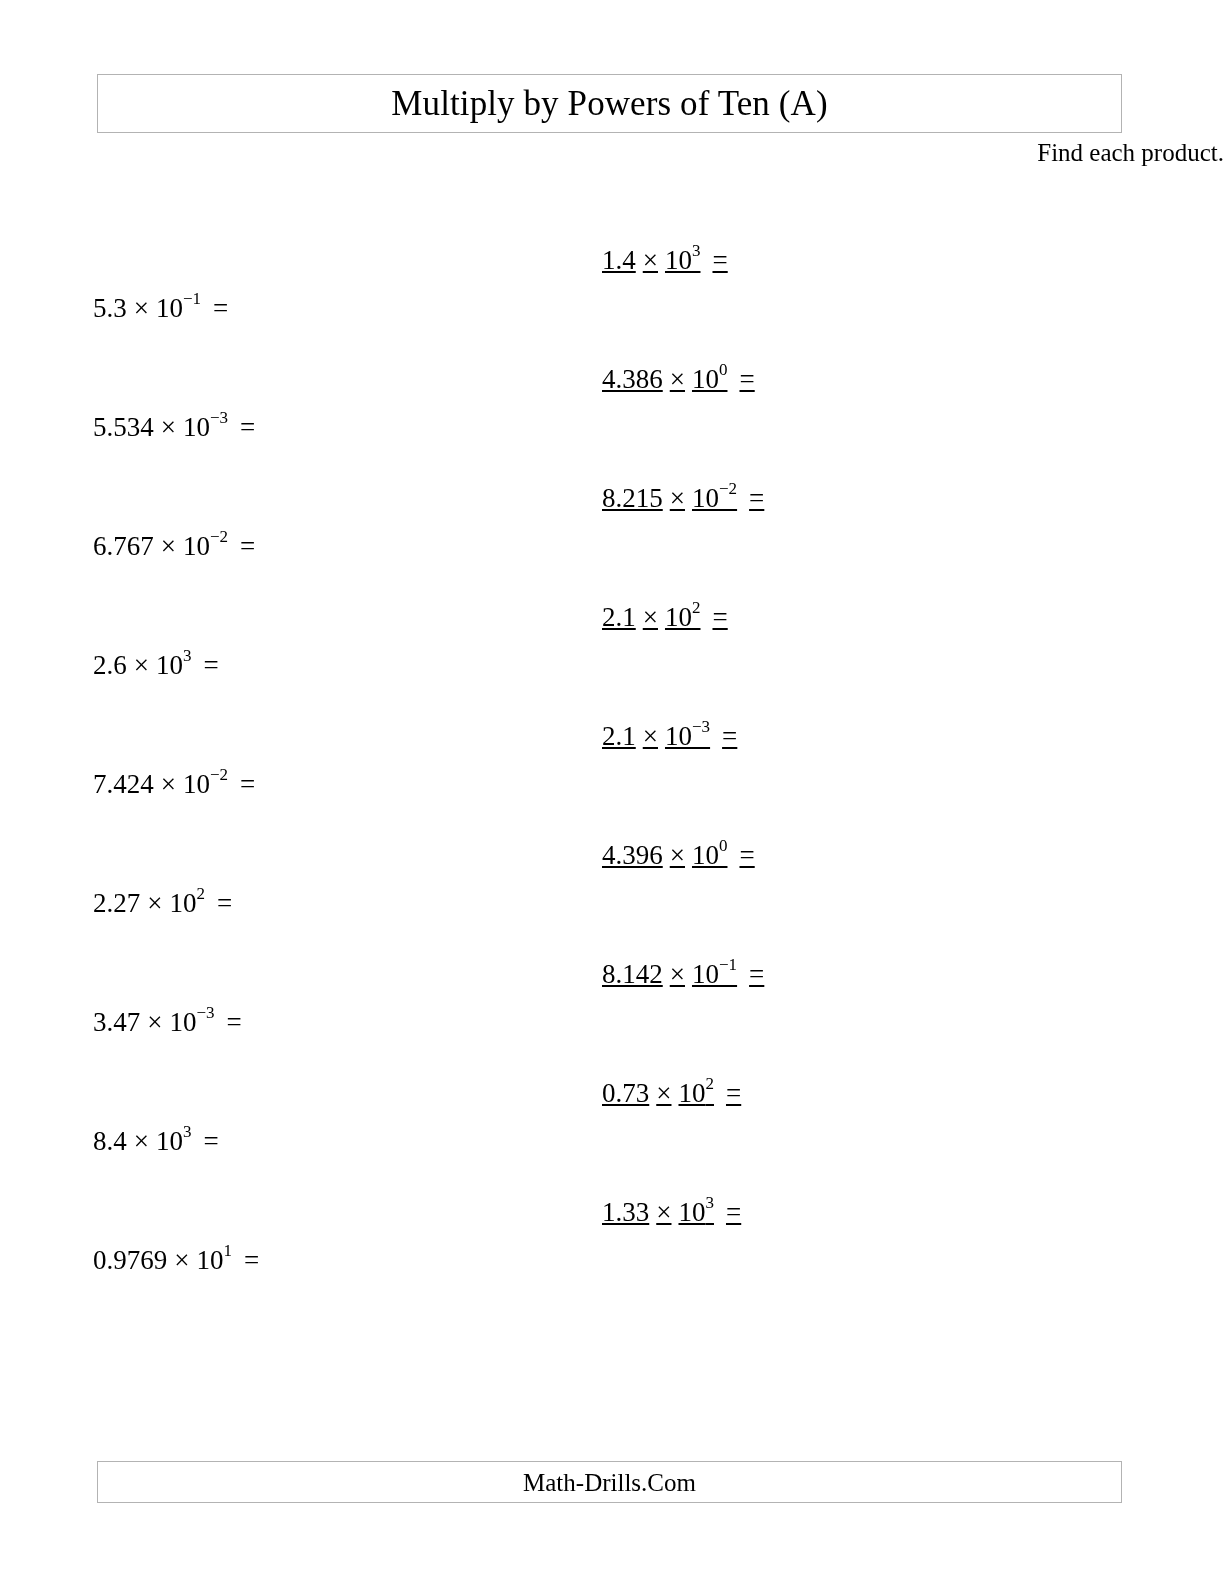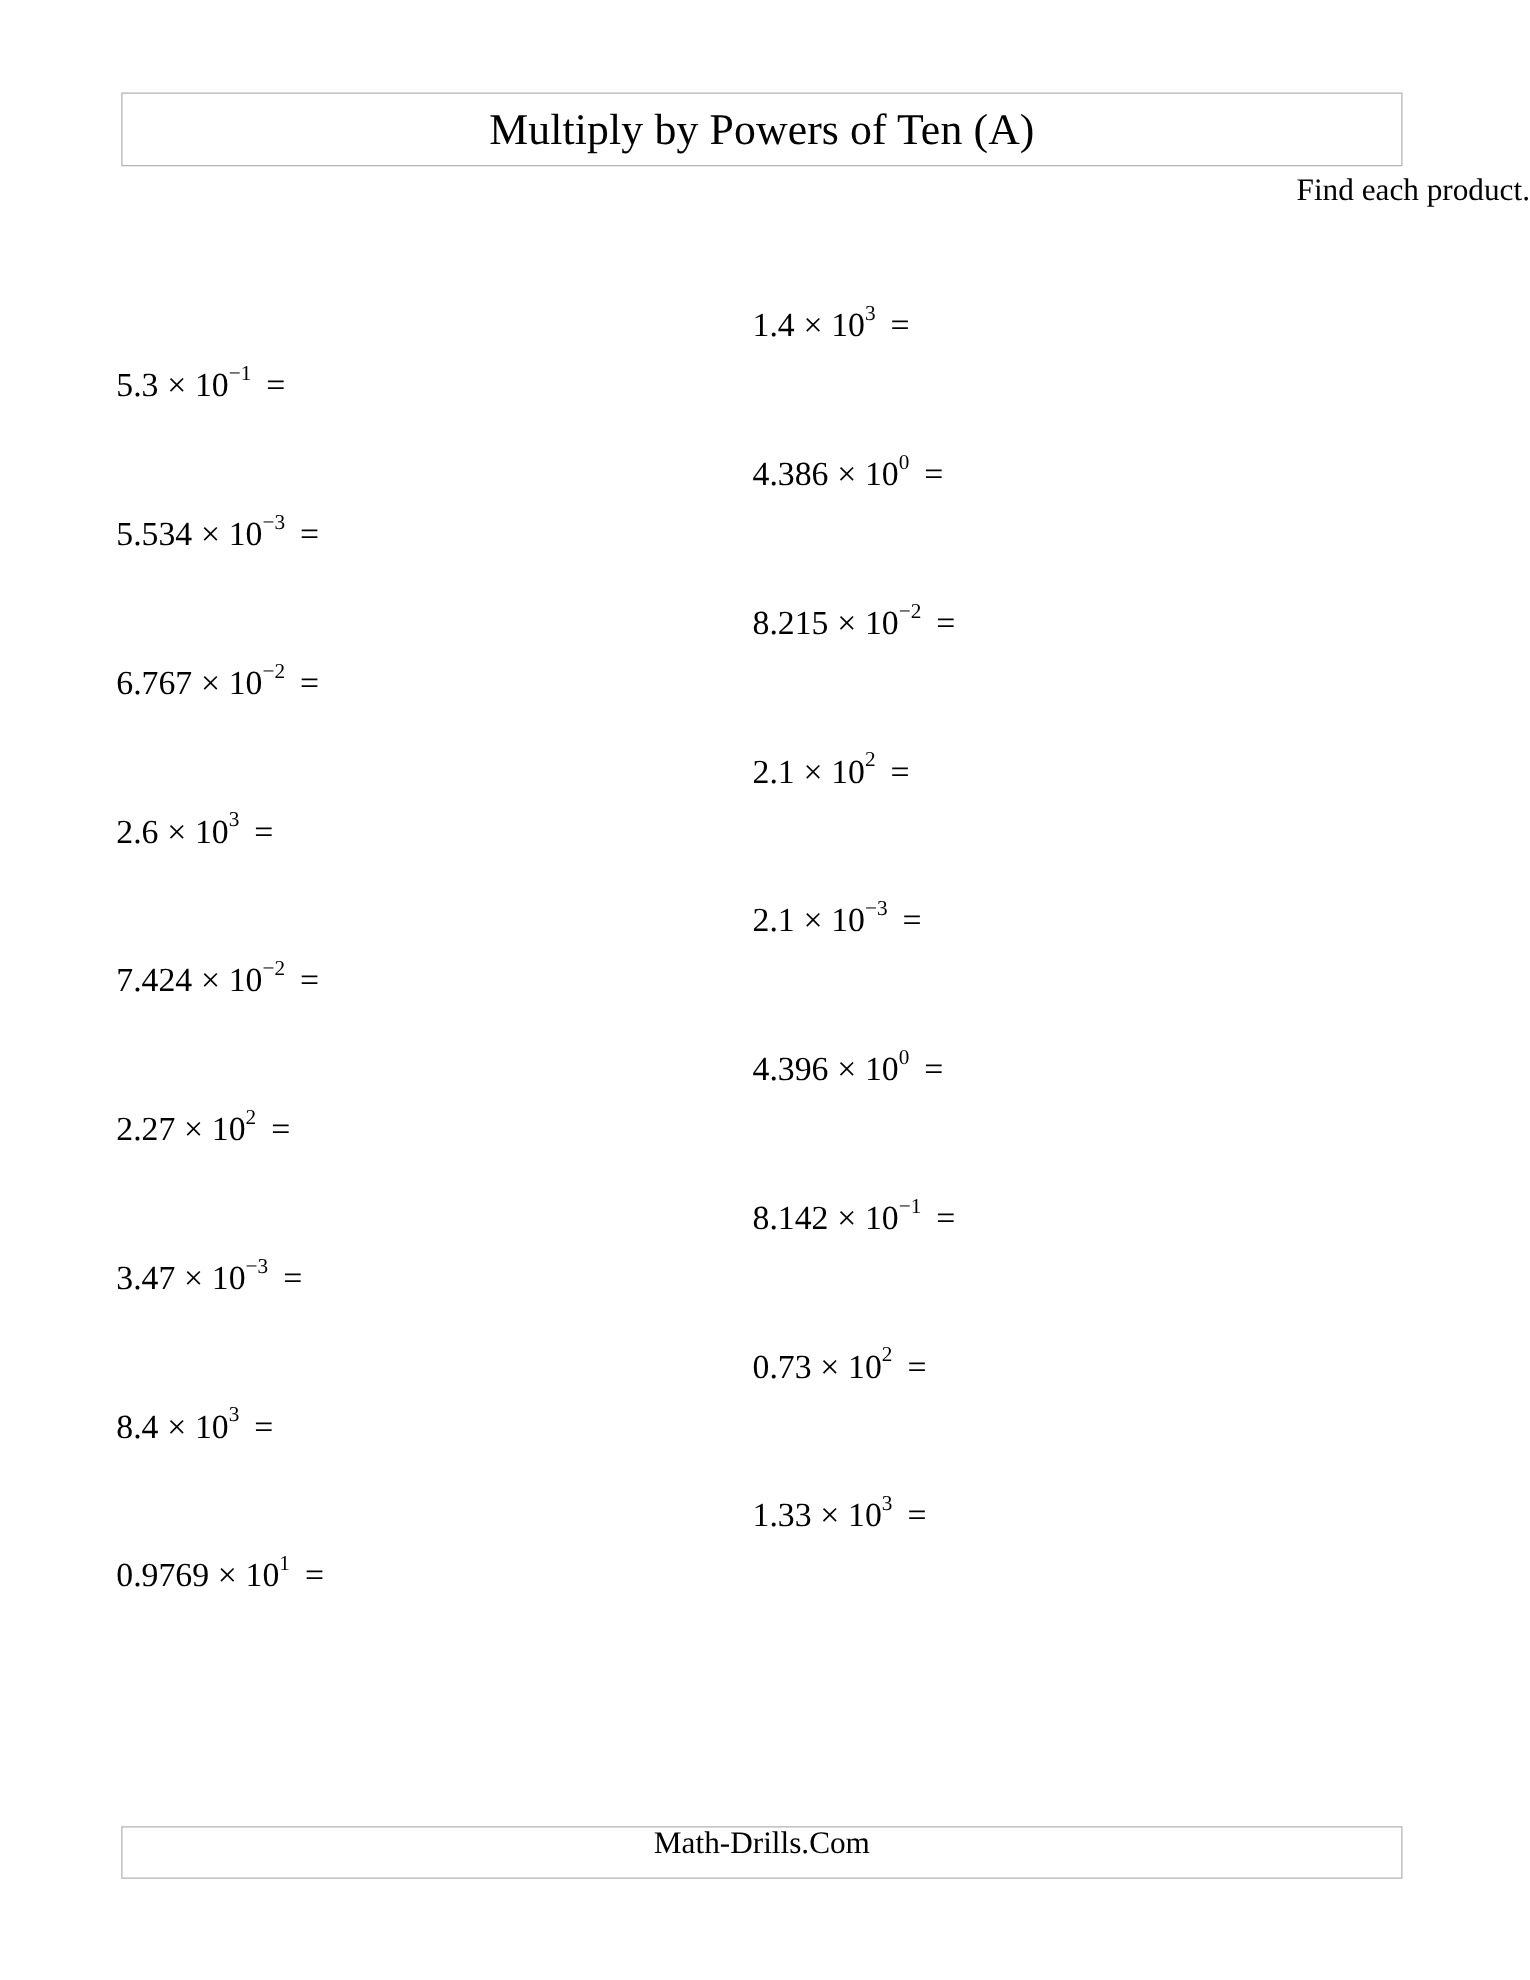--- a/index.html
+++ b/index.html
@@ -66,21 +66,21 @@
     height: 119px;
   }
   .cell {
     position: absolute;
     top: 0;
     font-size: 27px;
     line-height: 1;
     white-space: nowrap;
   }
   .cell.left  { left: 93px; margin-top: 48px; }
-  .cell.right { left: 602px; }
+  .cell.right { left: 602px; text-decoration: underline; }
 
   .mantissa { }
   .times {
     padding: 0 7px;
   }
   .base { }
   .exp {
     font-size: 17px;
     vertical-align: super;
     line-height: 0;
@@ -94,20 +94,21 @@
   
   .footer-box {
     position: absolute;
     left: 97px;
     top: 1461px;
     width: 1025px;
     height: 42px;
     box-sizing: border-box;
     border: 1px solid #b3b3b3;
     display: flex;
+    align-items: center;
     justify-content: center;
   }
   .footer-text {
     font-size: 25px;
     line-height: 1;
     white-space: nowrap;
   }
 </style>
 </head>
 <body>

